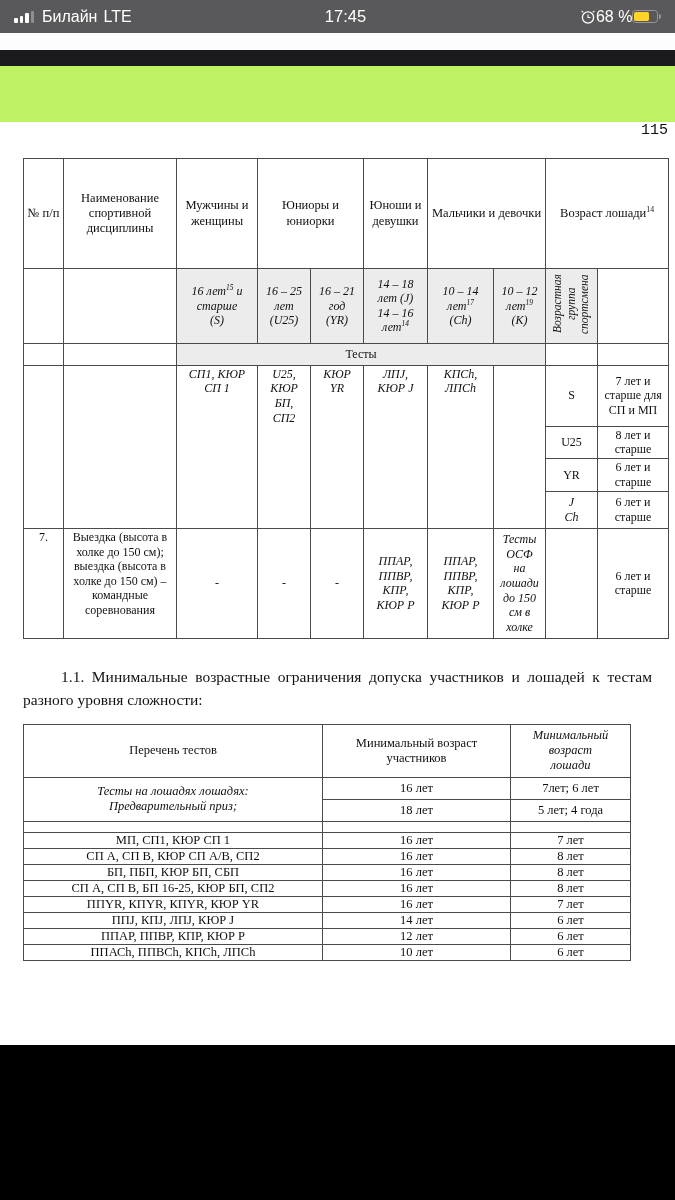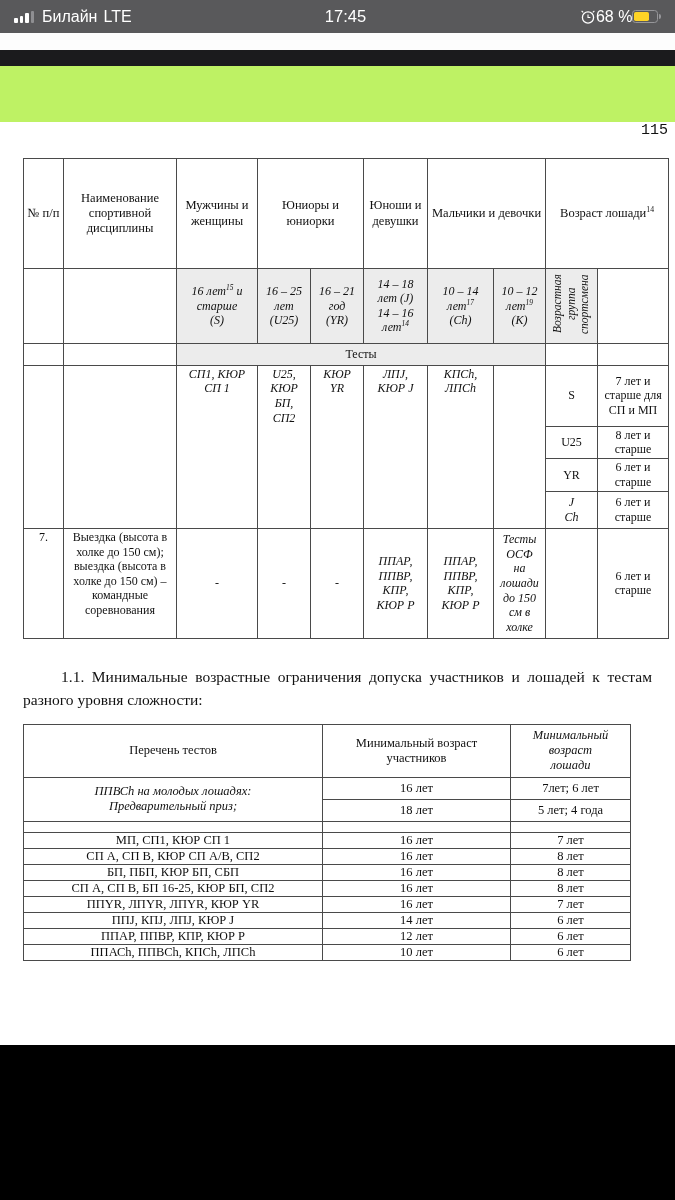--- a/index.html
+++ b/index.html
@@ -207,21 +207,21 @@
       </colgroup>
       <tbody>
           <tr class="rhead">
         <td>Перечень тестов</td>
         <td>Минимальный возраст участников</td>
         <td class="pre">Минимальный
 возраст
 лошади</td>
       </tr>
       <tr class="ryh">
-        <td rowspan="2" class="pre">ППВСh на молодых лошадях:
+        <td rowspan="2" class="pre">Тесты на лошадях лошадях:
 Предварительный приз;</td>
         <td>16 лет</td>
         <td>7лет; 6 лет</td>
       </tr>
       <tr class="ryh">
         <td>18 лет</td>
         <td>5 лет; 4 года</td>
       </tr>
       <tr class="rempty">
         <td></td>
@@ -242,21 +242,21 @@
         <td>БП, ПБП, КЮР БП, СБП</td>
         <td>16 лет</td>
         <td>8 лет</td>
       </tr>
       <tr class="rd">
         <td>СП А, СП В, БП 16-25, КЮР БП, СП2</td>
         <td>16 лет</td>
         <td>8 лет</td>
       </tr>
       <tr class="rd">
-        <td>ППYR, ЛПYR, ЛПYR, КЮР YR</td>
+        <td>ППYR, КПYR, КПYR, КЮР YR</td>
         <td>16 лет</td>
         <td>7 лет</td>
       </tr>
       <tr class="rd">
         <td>ППJ, КПJ, ЛПJ, КЮР J</td>
         <td>14 лет</td>
         <td>6 лет</td>
       </tr>
       <tr class="rd">
         <td>ППАР, ППВР, КПР, КЮР Р</td>

